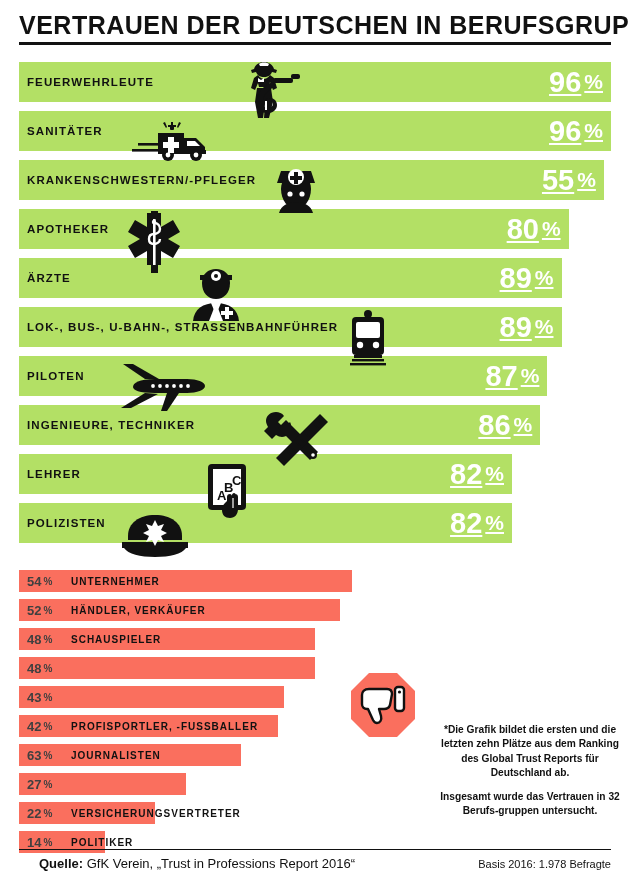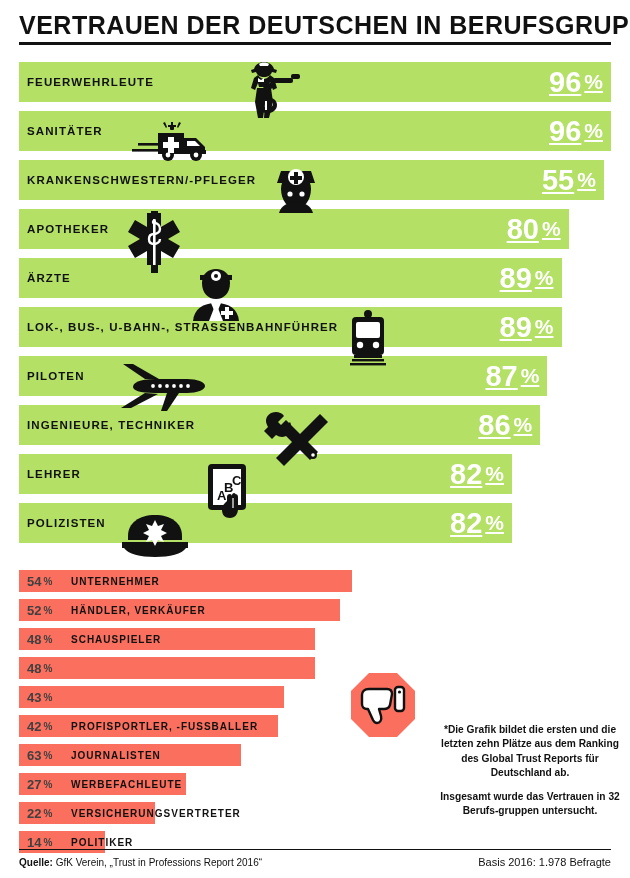--- a/index.html
+++ b/index.html
@@ -70,21 +70,21 @@
     position:absolute;left:436px;top:723px;width:188px;
     text-align:center;font-size:10.2px;line-height:1.42;
     color:#111111;font-weight:bold;
   }
   .footnote .p2{margin-top:9px;}
 
   
   .source-rule{position:absolute;left:19px;top:849px;width:592px;border-bottom:1.5px solid #111111;}
   .source{position:absolute;left:19px;top:856px;width:592px;
     display:flex;justify-content:space-between;align-items:baseline;}
-  .source-left{font-size:10px;color:#111111;white-space:nowrap;}
+  .source-left{font-size:13px;color:#111111;white-space:nowrap;margin-left:20px;}
   .source-left b{font-weight:bold;}
   .source-right{font-size:11px;color:#111111;white-space:nowrap;}
 </style>
 </head>
 <body>
 
 <div class="page">
 
   <div class="header">
     <div class="title">VERTRAUEN DER DEUTSCHEN IN BERUFSGRUPPEN*</div>
@@ -398,21 +398,20 @@
           <span class="pct">%</span>
         </div>
         <div class="rlabel">JOURNALISTEN</div>
       </div>
       <div class="rrow">
         <div class="rbar" style="width:166.6px"></div>
         <div class="rnum">
           <span>27</span>
           <span class="pct">%</span>
         </div>
-        <div class="rlabel">WERBEFACHLEUTE</div>
       </div>
       <div class="rrow">
         <div class="rbar" style="width:135.7px"></div>
         <div class="rnum">
           <span>22</span>
           <span class="pct">%</span>
         </div>
         <div class="rlabel">VERSICHERUNGSVERTRETER</div>
       </div>
       <div class="rrow">

